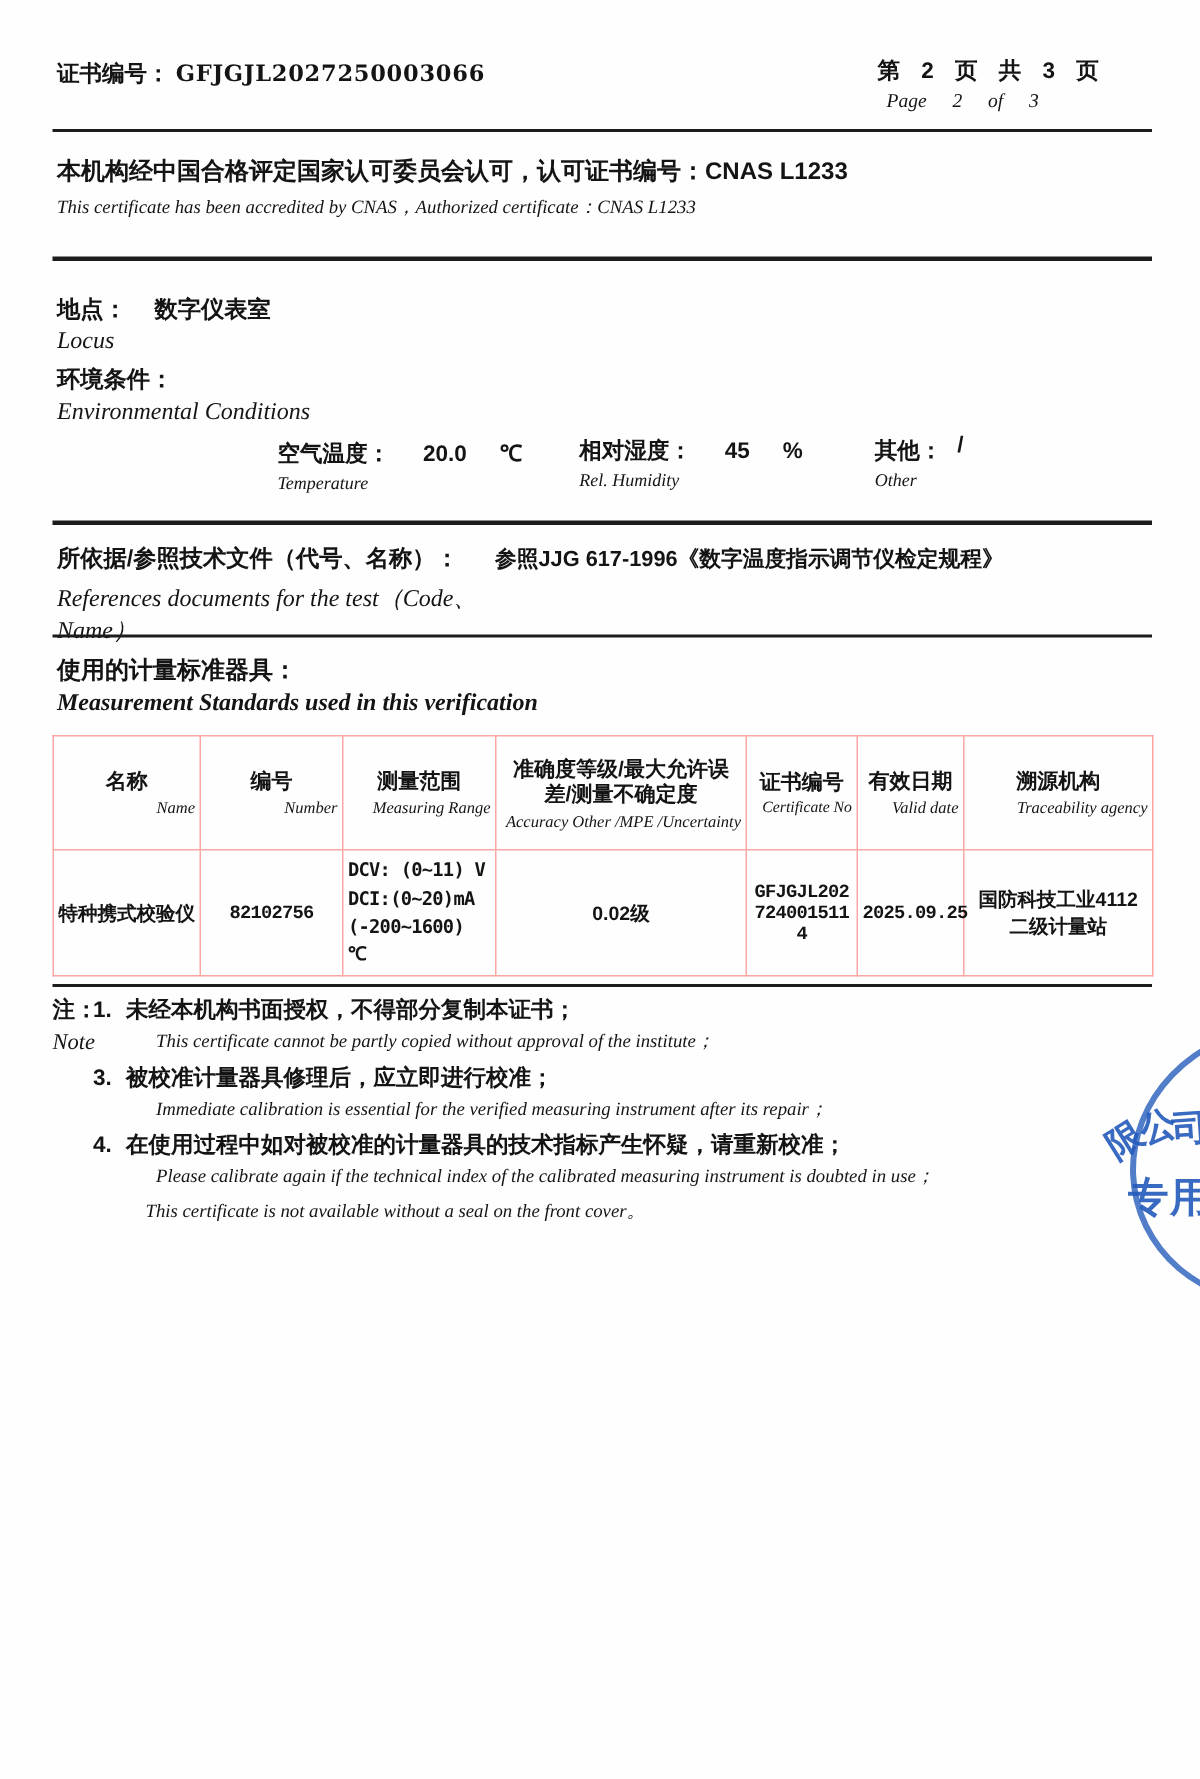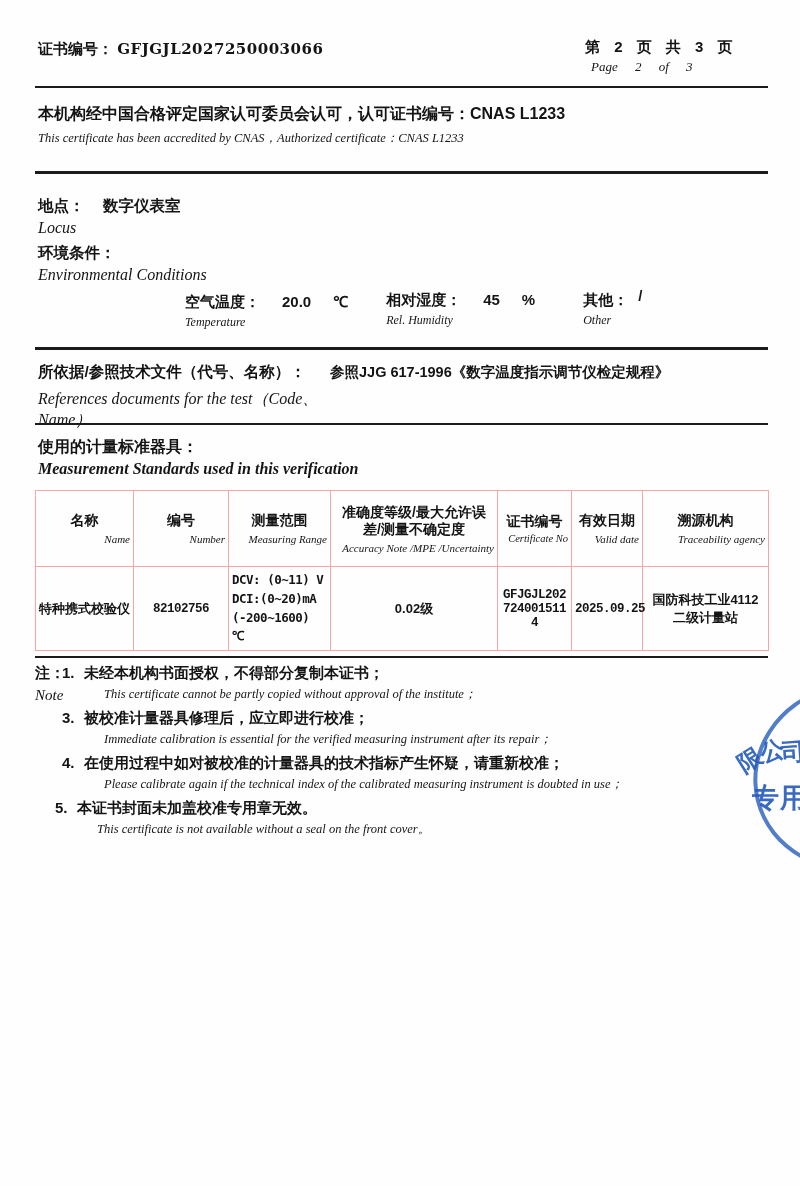--- a/index.html
+++ b/index.html
@@ -160,21 +160,21 @@
     <th>
       <div class="th-zh">编号</div>
       <div class="th-en en">Number</div>
     </th>
     <th>
       <div class="th-zh">测量范围</div>
       <div class="th-en en">Measuring Range</div>
     </th>
     <th>
       <div class="th-zh">准确度等级/最大允许误差/测量不确定度</div>
-      <div class="th-en en">Accuracy Note /MPE /Uncertainty</div>
+      <div class="th-en en">Accuracy Other /MPE /Uncertainty</div>
     </th>
     <th>
       <div class="th-zh">证书编号</div>
       <div class="th-en en" style="font-size:10.5px;">Certificate No</div>
     </th>
     <th>
       <div class="th-zh">有效日期</div>
       <div class="th-en en">Valid date</div>
     </th>
     <th>
@@ -214,21 +214,20 @@
     </div>
     <div class="note-item">
       <div class="l1"><span class="num">3.</span><span>被校准计量器具修理后，应立即进行校准；</span></div>
       <div class="l2 en">Immediate calibration is essential for the verified measuring instrument after its repair；</div>
     </div>
     <div class="note-item">
       <div class="l1"><span class="num">4.</span><span>在使用过程中如对被校准的计量器具的技术指标产生怀疑，请重新校准；</span></div>
       <div class="l2 en">Please calibrate again if the technical index of the calibrated measuring instrument is doubted in use；</div>
     </div>
     <div class="note-item" style="margin-left:-7px;">
-      <div class="l1"><span class="num">5.</span><span>本证书封面未加盖校准专用章无效。</span></div>
       <div class="l2 en">This certificate is not available without a seal on the front cover。</div>
     </div>
   </div>
 </div>
 
 <div class="stamp">
   <div class="stamp-circle"></div>
   <span class="stamp-char" style="left:738px;top:744px;transform:rotate(-32deg);">限</span>
   <span class="stamp-char" style="left:760px;top:735px;transform:rotate(-16deg);">公</span>
   <span class="stamp-char" style="left:781px;top:736px;transform:rotate(-4deg);">司</span>

